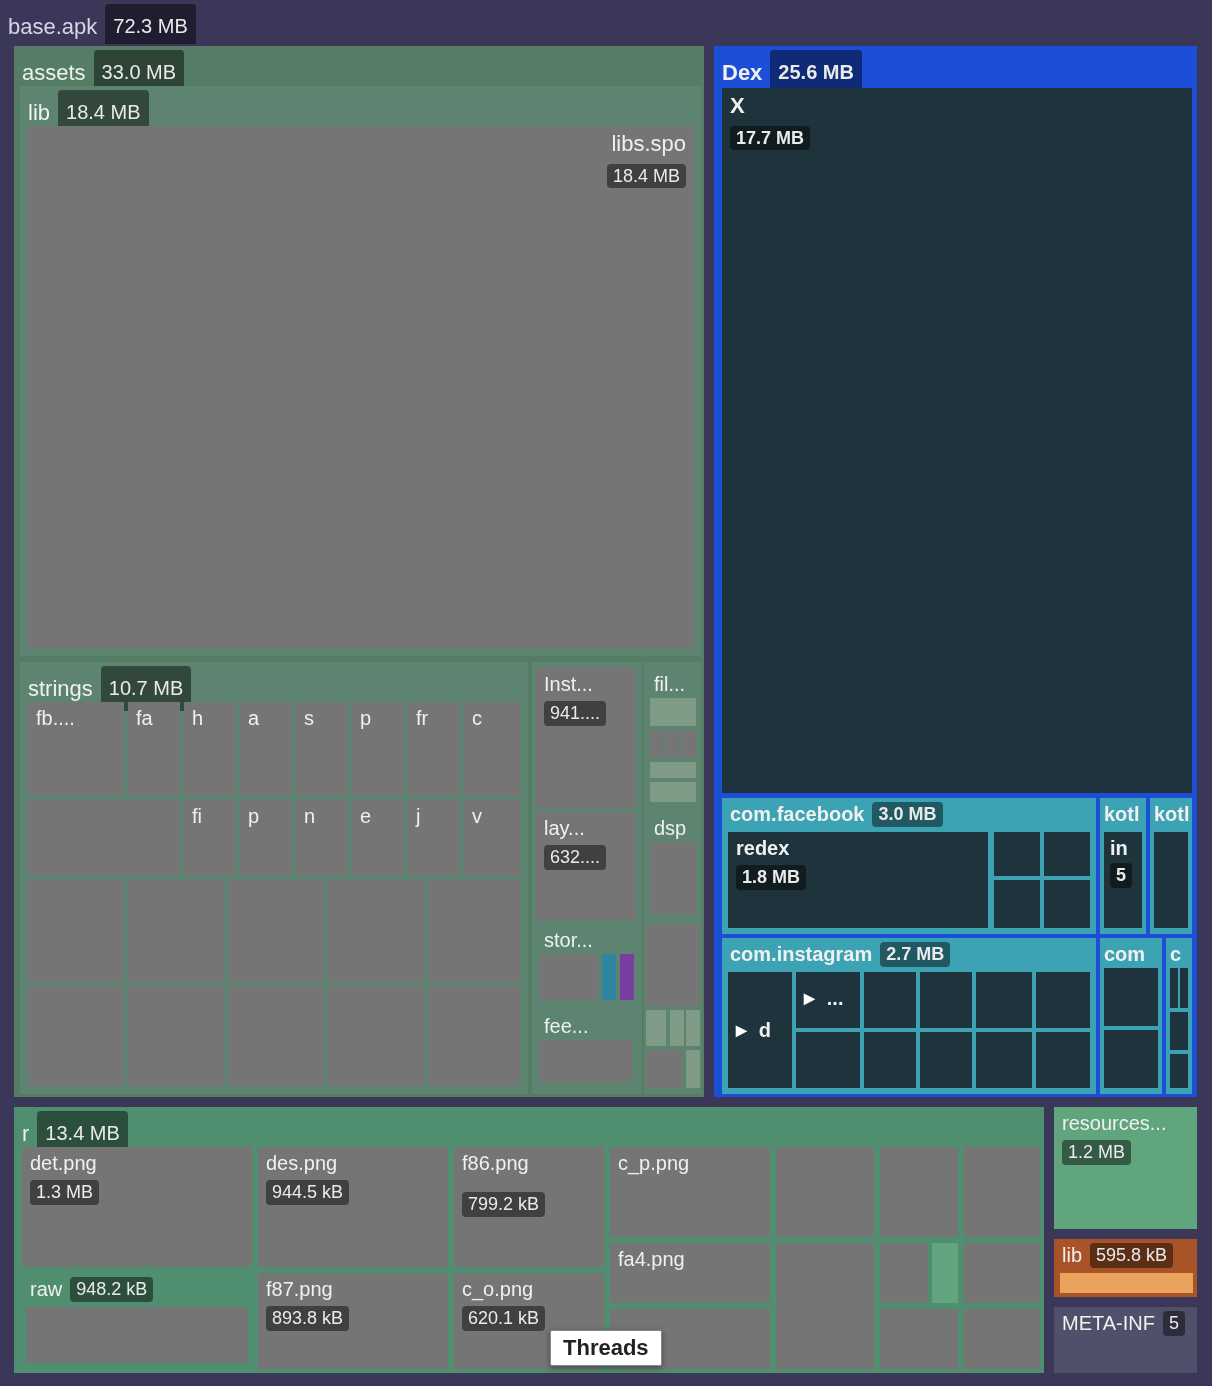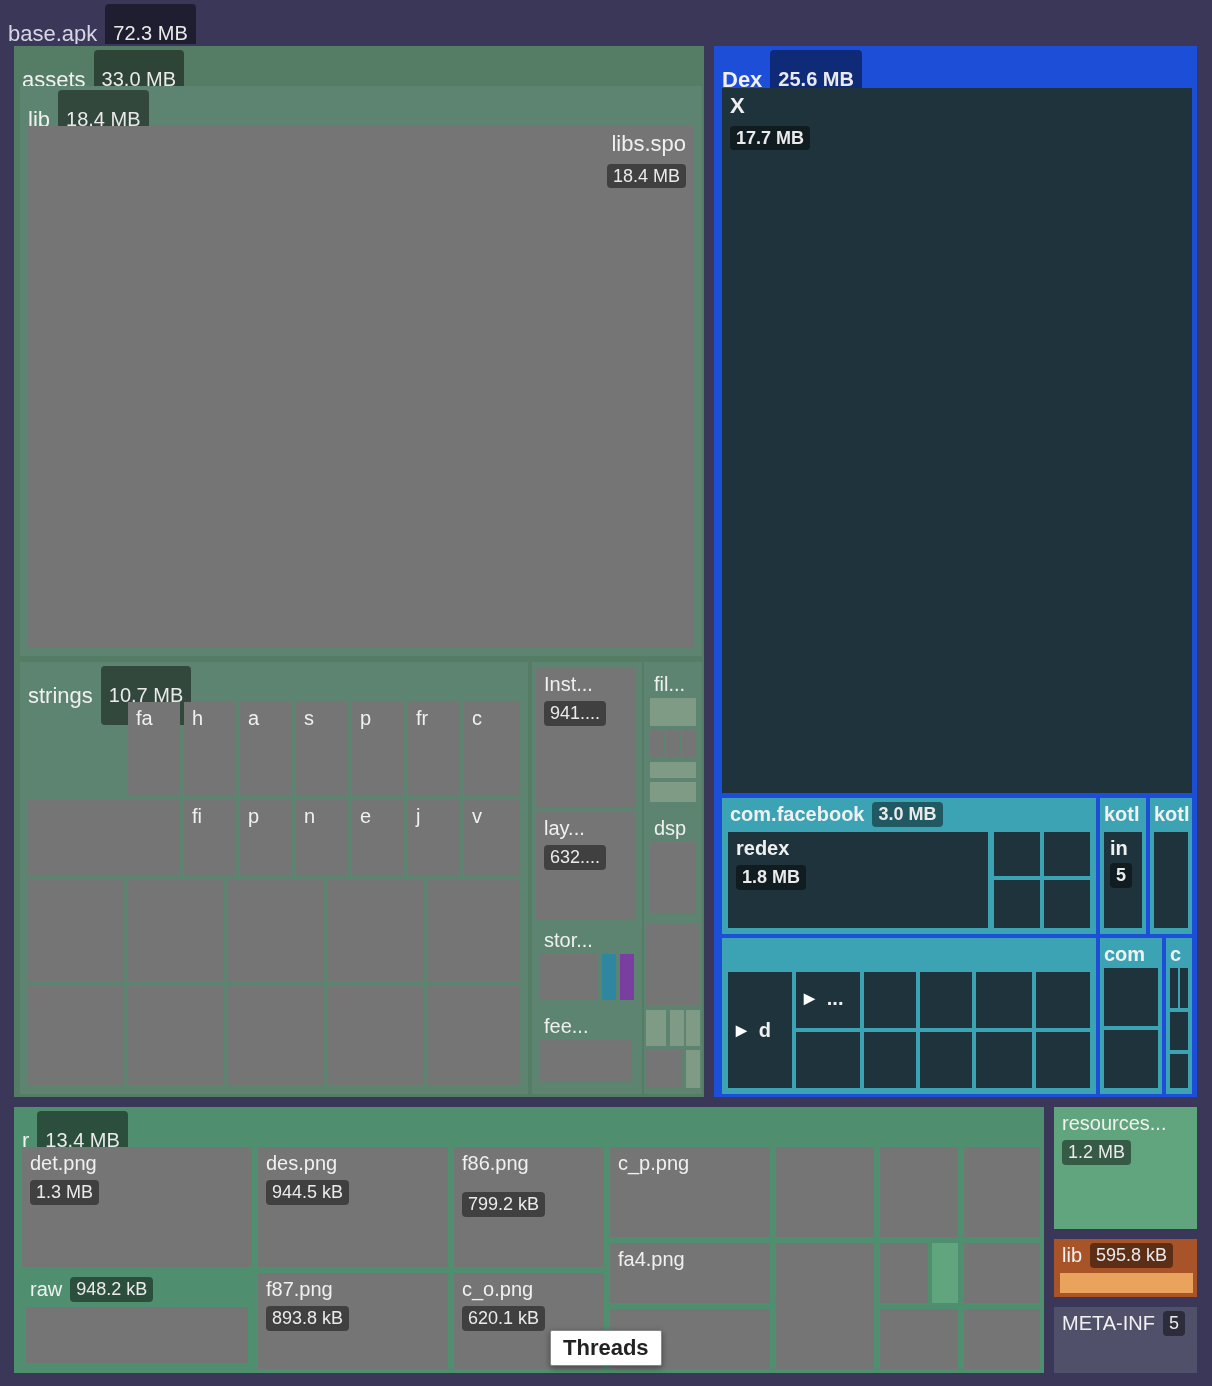--- a/index.html
+++ b/index.html
@@ -26,21 +26,21 @@
     gap: 8px;
     white-space: nowrap;
     overflow: hidden;
   }
   .hdr-sm {
     font-size: 20px;
   }
   .badge {
     background: rgba(0,0,0,0.45);
     border-radius: 4px;
-    padding: 17px 8px;
+    padding: 10px 8px;
     font-size: 20px;
     color: #eaeaea;
   }
   .badge-sm { font-size: 18px; padding: 1px 6px; }
   
   .c-root   { background:#3a3759; }
   .c-hdr-root { color:#d6d6e6; }
   .c-green1 { background:#557c65; } 
   .c-green2 { background:#5d8470; } 
   .c-green3 { background:#4f8f6f; } 
@@ -102,20 +102,25 @@
       </div>
     </div>
 
     <div class="node c-green2" style="left:6px;top:616px;width:508px;height:432px;">
       <div class="hdr">
         <span>strings</span>
         <span class="badge">10.7 MB</span>
       </div>
 
       <div class="node" style="left:8px;top:40px;width:492px;height:94px;">
+        <div class="node c-gray" style="left:0;top:0;width:96px;height:94px;">
+            <div class="hdr hdr-sm">
+              <span>fb....</span>
+            </div>
+          </div>
         <div class="node c-gray" style="left:100px;top:0;width:52px;height:94px;">
             <div class="hdr hdr-sm">
               <span>fa</span>
             </div>
           </div>
         <div class="node c-gray" style="left:156px;top:0;width:52px;height:94px;">
             <div class="hdr hdr-sm">
               <span>h</span>
             </div>
           </div>
@@ -297,20 +302,24 @@
       </div>
     </div>
     <div class="node c-teal2" style="left:436px;top:752px;width:42px;height:136px;">
       <div class="hdr hdr-sm" style="padding:4px 4px;">
           <span>kotl</span>
         </div>
       <div class="node c-dark" style="left:4px;top:34px;width:34px;height:96px;"></div>
     </div>
 
     <div class="node c-teal2" style="left:8px;top:892px;width:374px;height:156px;">
+      <div class="hdr hdr-sm">
+          <span>com.instagram</span>
+          <span class="badge badge-sm">2.7 MB</span>
+        </div>
       <div class="node c-dark" style="left:6px;top:34px;width:64px;height:116px;">
           <div class="hdr hdr-sm play" style="padding-top:46px;">
             <span>d</span>
           </div>
         </div>
       <div class="node c-dark" style="left:74px;top:34px;width:64px;height:56px;">
           <div class="hdr hdr-sm play" style="padding-top:14px;">
             <span>...</span>
           </div>
         </div>

